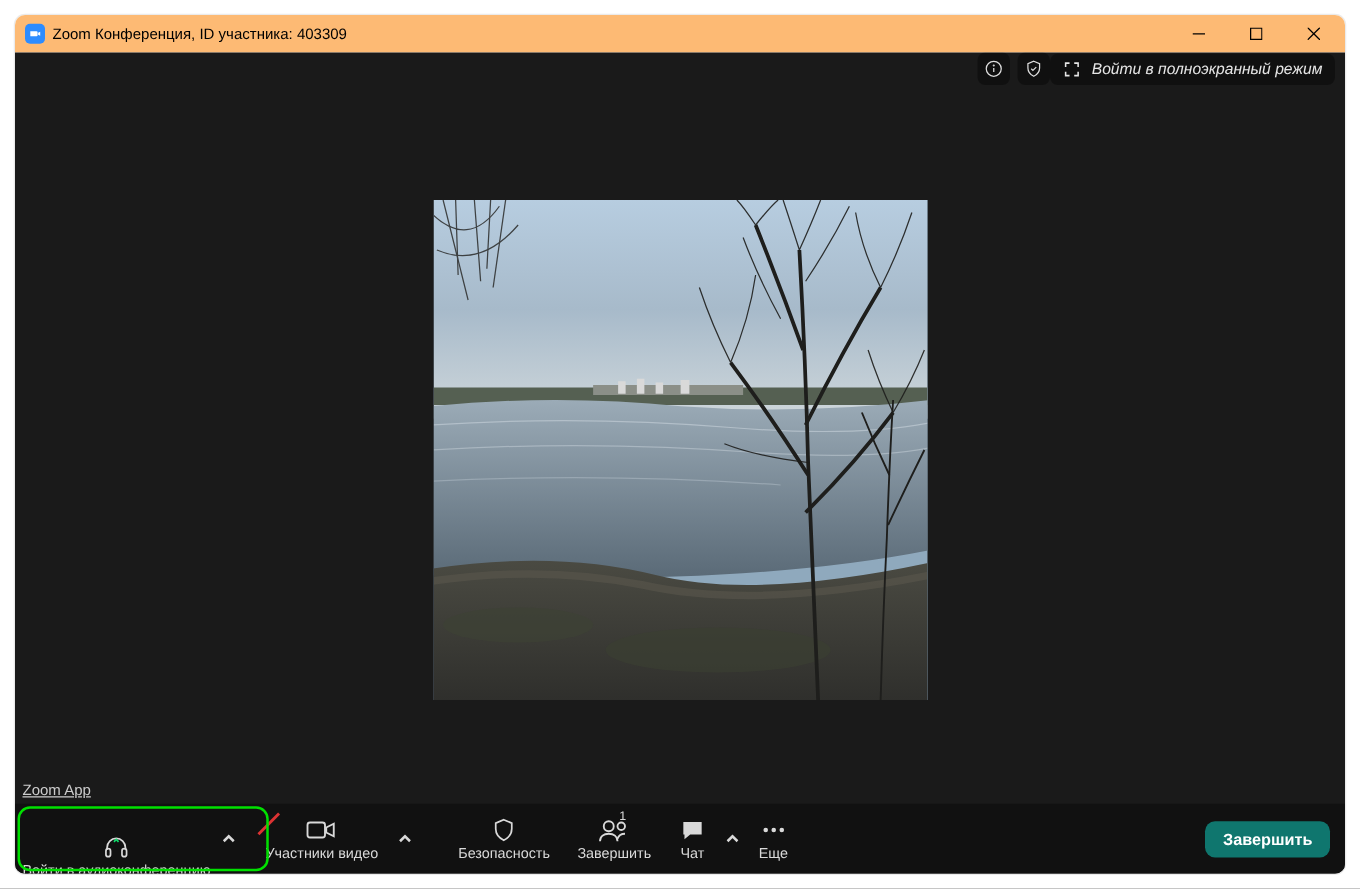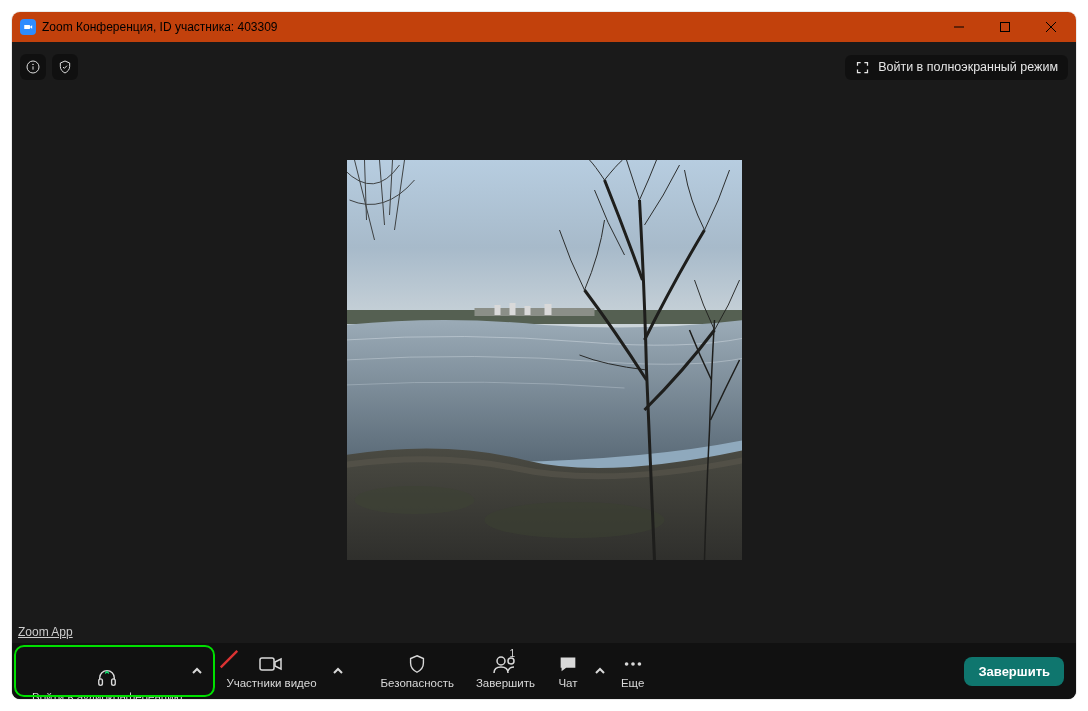--- a/index.html
+++ b/index.html
@@ -18,21 +18,21 @@
     background: #fff;
     border-radius: 8px;
     overflow: hidden;
     box-shadow: 0 0 0 1px rgba(0,0,0,0.08);
     display: flex;
     flex-direction: column;
   }
   
   .titlebar {
     height: 30px;
-    background: #c2410c;
+    background: #fdba74;
     display: flex;
     align-items: center;
     padding: 0 2px 0 8px;
     font-size: 12px;
     color: #000;
   }
   .app-icon {
     width: 16px; height: 16px;
     background: #2D8CFF;
     border-radius: 4px;
@@ -50,23 +50,24 @@
 
   
   .content {
     flex:1;
     background: #1a1a1a;
     position: relative;
     display:flex;flex-direction:column;
     overflow:hidden;
   }
   .topbar {
-    position:absolute; top:12px; left:8px; right:8px;
-    display:flex; align-items:center; justify-content:space-between;
+    position:absolute; top:0; left:8px; right:8px;
+    display:flex; align-items:center; justify-content:flex-end;
     z-index:3;
+    font-style:italic;
   }
   .topbar-left { display:flex; gap:6px; }
   .iconbtn {
     width:26px;height:26px;
     border-radius:6px;
     display:flex;align-items:center;justify-content:center;
     background:rgba(0,0,0,0.35);
     cursor:pointer;
   }
   .iconbtn svg { width:16px;height:16px;stroke:#ddd;fill:none;stroke-width:1.5; }
@@ -292,21 +293,21 @@
             <path d="M367 220 Q 355 195 345 170"></path>
           </g>
         </svg>
       </div>
     </div>
 
     <div class="zoom-label">Zoom App</div>
 
     <div class="toolbar">
 
-      <div class="tool" style="padding:0 4px 0 16px;margin-top:28px;">
+      <div class="tool" style="padding:0 4px 0 2px;margin-top:28px;">
         <div class="ticon">
           <svg width="24" height="22" viewBox="0 0 24 24">
               <path d="M4 14v-2a8 8 0 0 1 16 0v2"></path>
               <rect x="3" y="13" width="4" height="7" rx="2"></rect>
               <rect x="17" y="13" width="4" height="7" rx="2"></rect>
               <path d="M10 7l2-2 2 2" stroke="#0fdd6b"></path>
             </svg>
         </div>
         <span>Войти в аудиоконференцию</span>
       </div>

